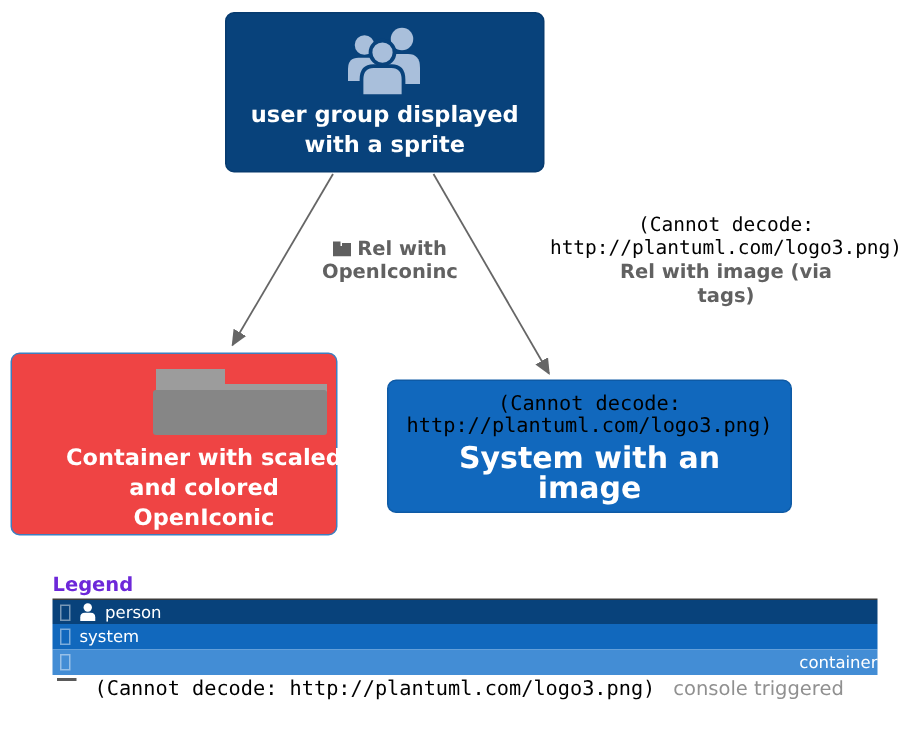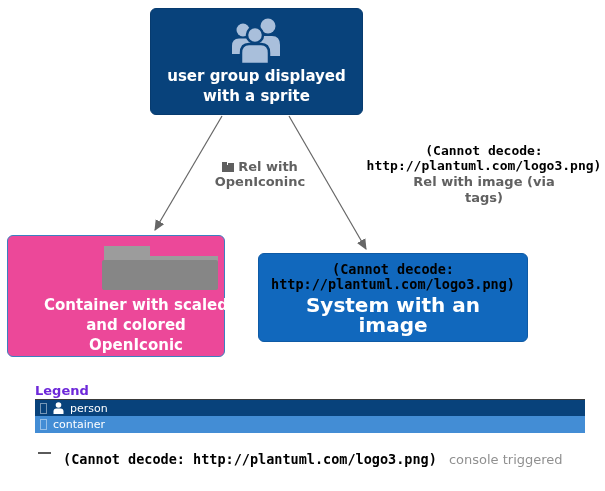--- a/index.html
+++ b/index.html
@@ -7,28 +7,28 @@
           font-family:"DejaVu Sans","Liberation Sans",sans-serif;overflow:hidden;}
 
   
   .edges{position:absolute;left:0;top:0;width:605px;height:491px;z-index:1;}
 
   
   .node{position:absolute;border-radius:6px;display:flex;flex-direction:column;
         align-items:center;color:#ffffff;font-weight:bold;text-align:center;z-index:2;
         box-sizing:border-box;}
   .person-box{left:150px;top:8px;width:213px;height:107px;background:#08427B;border:1px solid #073B6F;}
-  .container-box{left:7px;top:235px;width:218px;height:122px;background:#ec4899;border:1px solid #3C7FC0;padding-left:40px;}
+  .container-box{left:7px;top:235px;width:218px;height:122px;background:#ef4444;border:1px solid #3C7FC0;padding-left:40px;}
   .system-box{left:258px;top:253px;width:270px;height:89px;background:#1168BD;border:1px solid #0E5AA5;}
   .node-line{font-size:15px;line-height:20px;white-space:nowrap;}
   .system-box .node-line{font-size:20px;}
   .sprite{margin-top:7px;}
   .folder-icon{margin-top:10px;margin-left:48px;}
   .person-box .title-wrap{margin-top:2px;}
-  .mono{font-family:"DejaVu Sans Mono","Liberation Mono",monospace;font-weight:bold;
+  .mono{font-family:"DejaVu Sans Mono","Liberation Mono",monospace;font-weight:normal;
         color:#000000;font-size:13.5px;line-height:15px;white-space:nowrap;}
   .system-box .err{margin-top:8px;}
   .system-box .title-wrap{margin-top:3px;}
 
   
   .edge-label{position:absolute;z-index:3;text-align:center;color:#616161;font-weight:bold;
               font-size:13px;line-height:15px;}
   .edge-label-left{left:195px;top:159px;width:130px;}
   .edge-label-right{left:363px;top:143px;width:242px;}
   .edge-label .mono{font-size:13px;line-height:15px;}
@@ -36,21 +36,21 @@
   .mini-icon{vertical-align:-1px;margin-right:4px;}
 
   
   .legend{position:absolute;left:35px;top:383px;width:550px;z-index:2;}
   .legend-title{font-size:13px;font-weight:bold;color:#6d28d9;line-height:15px;}
   .legend-rule{height:0;border-top:1px solid #3a3a3a;margin-top:1px;}
   .legend-row{display:flex;align-items:center;gap:6px;padding-left:5px;color:#ffffff;
               font-size:11px;height:16px;box-sizing:border-box;}
   .row-person{background:#08427B;height:16px;}
   .row-system{background:#1168BD;height:17px;}
-  .row-container{background:#438DD5;height:17px;}
+  .row-container{background:#438DD5;height:17px;justify-content:space-between;}
   .missing-glyph{display:inline-block;width:7px;height:11px;
                  border:1px solid rgba(255,255,255,0.45);box-sizing:border-box;}
   .legend-footer{position:absolute;left:38px;top:452px;display:flex;align-items:flex-start;gap:12px;
                  white-space:nowrap;z-index:2;}
   .dash-line{display:inline-block;width:13px;height:2px;background:#5a5a5a;}
   .footer-note{font-size:13px;color:#909090;font-weight:normal;}
 </style>
 </head>
 <body>
 
@@ -129,20 +129,24 @@
     <div class="legend-title">Legend</div>
     <div class="legend-rule"></div>
     <div class="legend-row row-person">
       <span class="missing-glyph"></span>
       <svg width="11" height="12" viewBox="0 0 11 12" xmlns="http://www.w3.org/2000/svg">
         <circle cx="5.5" cy="3" r="2.8" fill="#ffffff"></circle>
         <path d="M0.5,12 L0.5,9.5 Q0.5,6.5 3.5,6.5 L7.5,6.5 Q10.5,6.5 10.5,9.5 L10.5,12 Z" fill="#ffffff"></path>
       </svg>
       <span>person</span>
     </div>
+    <div class="legend-row row-system">
+      <span class="missing-glyph"></span>
+      <span>system</span>
+    </div>
     <div class="legend-row row-container">
       <span class="missing-glyph"></span>
       <span>container</span>
     </div>
   </div>
 
   <div class="legend-footer">
     <span class="dash-line"></span>
     <span class="mono">(Cannot decode: http://plantuml.com/logo3.png)</span>
     <span class="footer-note">console triggered</span>

